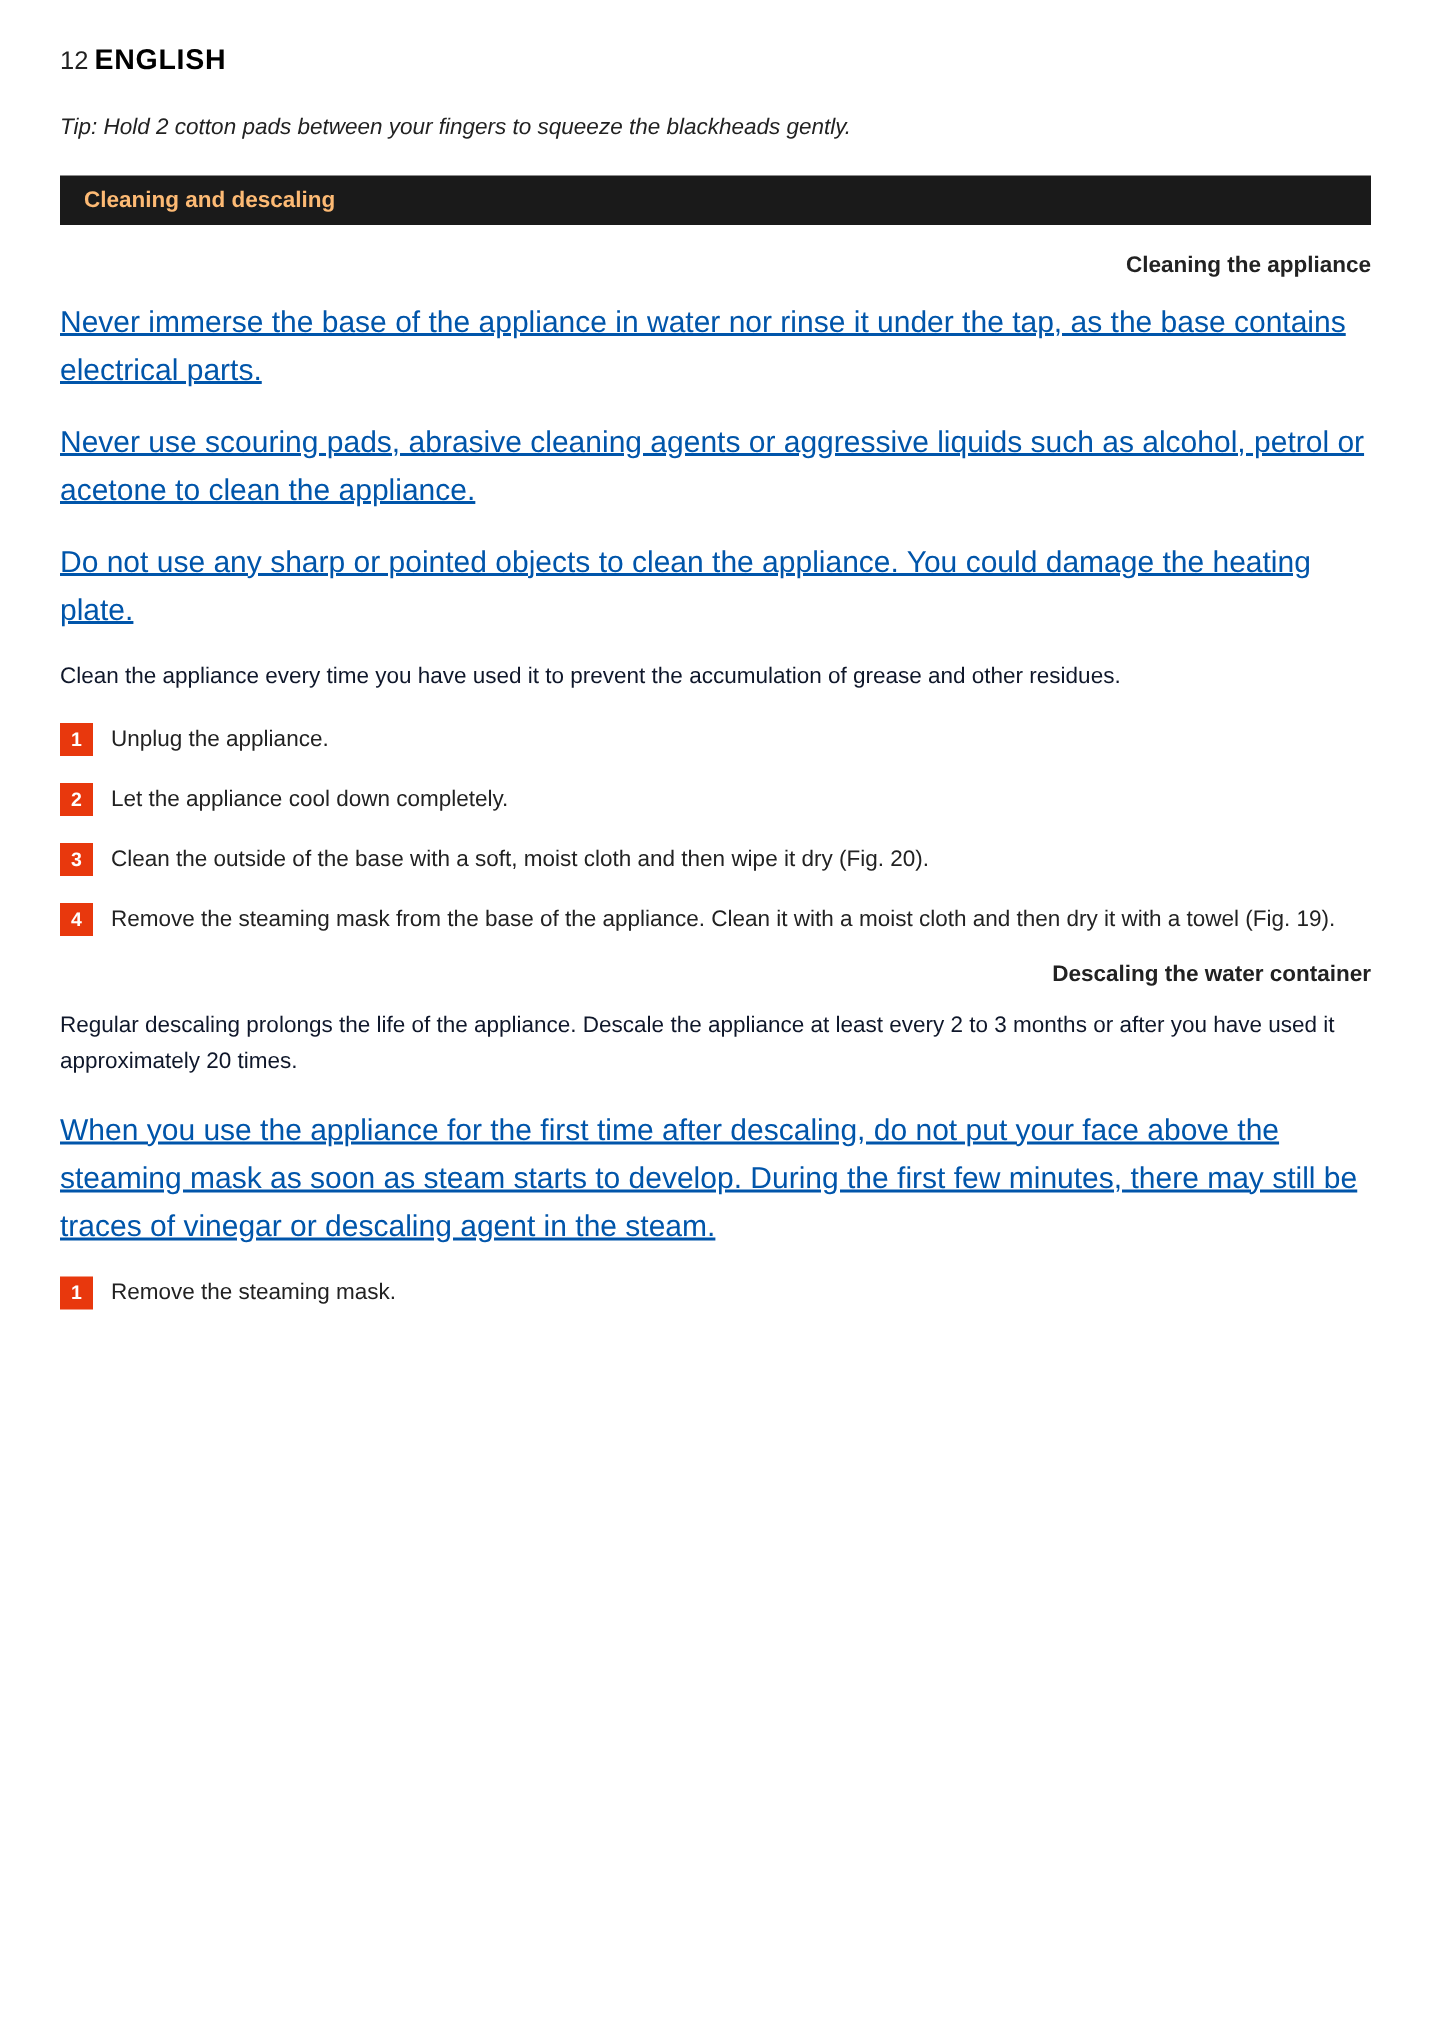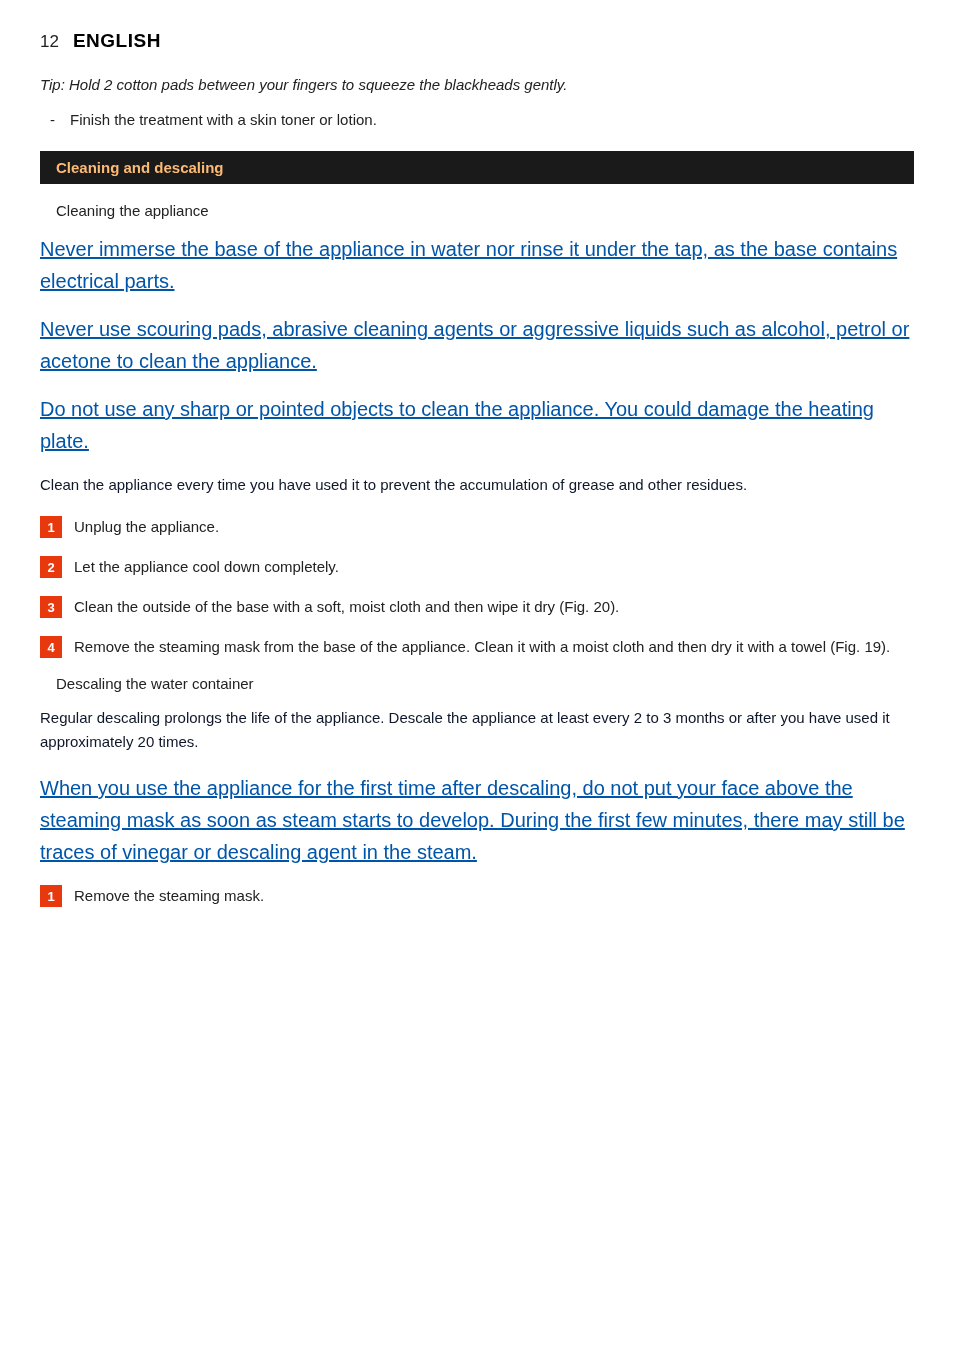--- a/index.html
+++ b/index.html
@@ -14,21 +14,21 @@
       font-size: 15px;
       color: #222222;
       padding: 30px 40px;
       max-width: 954px;
       min-height: 1345px;
     }
 
     .page-header {
       display: flex;
       align-items: baseline;
-      gap: 14px;
+      gap: 4px;
       margin-bottom: 22px;
     }
 
     .page-number {
       font-size: 17px;
       font-weight: normal;
       color: #222;
     }
 
     .page-language {
@@ -69,24 +69,25 @@
       background-color: #1a1a1a;
       color: #fdba74;
       font-weight: bold;
       font-size: 15px;
       padding: 8px 16px;
       margin-bottom: 18px;
       margin-top: 10px;
     }
 
     .subsection-title {
-      font-weight: normal;
+      font-weight: bold;
       font-size: 15px;
       margin-bottom: 14px;
       padding-left: 16px;
+      text-align: right;
     }
 
     .warning-text {
       color: #0055aa;
       text-decoration: underline;
       font-size: 20px;
       line-height: 1.6;
       margin-bottom: 16px;
     }
 
@@ -128,21 +129,20 @@
 <body>
 
 <div class="page-header">
   <span class="page-number">12</span>
   <span class="page-language">ENGLISH</span>
 </div>
 
 <p class="tip-block">Tip: Hold 2 cotton pads between your fingers to squeeze the blackheads gently.</p>
 
 <ul class="bullet-list">
-  <li>Finish the treatment with a skin toner or lotion.</li>
 </ul>
 
 <div class="section-header">
   <span>Cleaning and descaling</span>
 </div>
 
 <div class="subsection-title">
   <span>Cleaning the appliance</span>
 </div>
 

